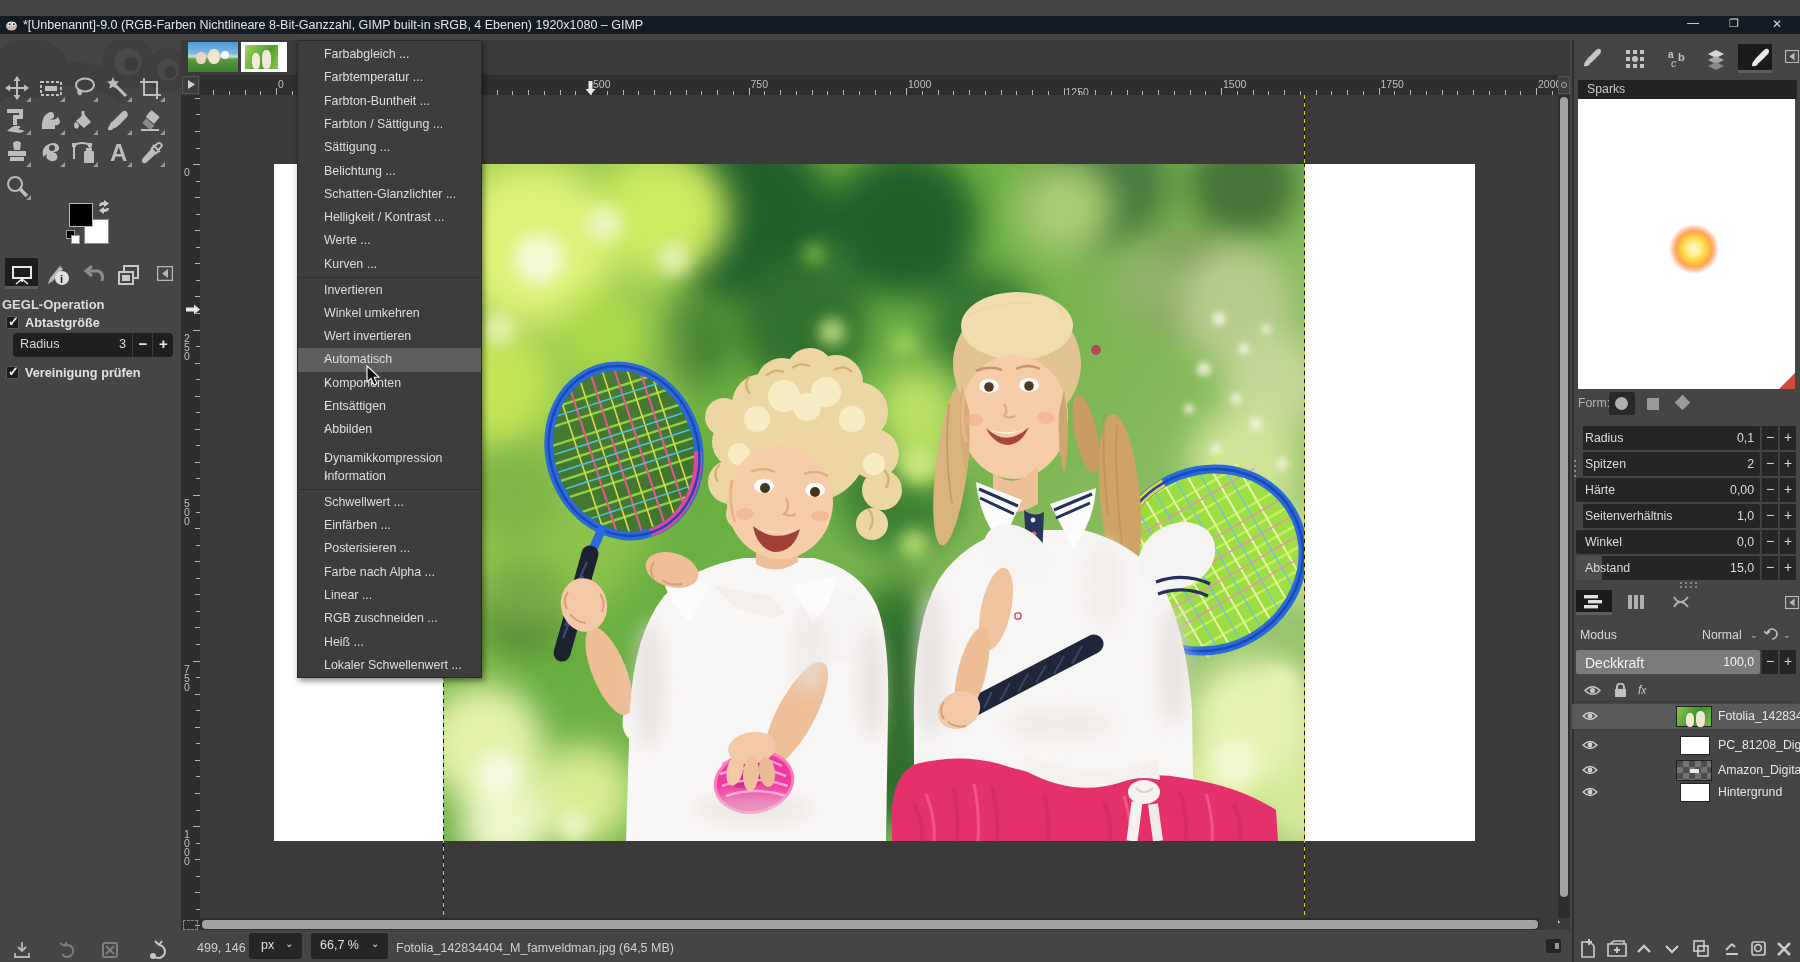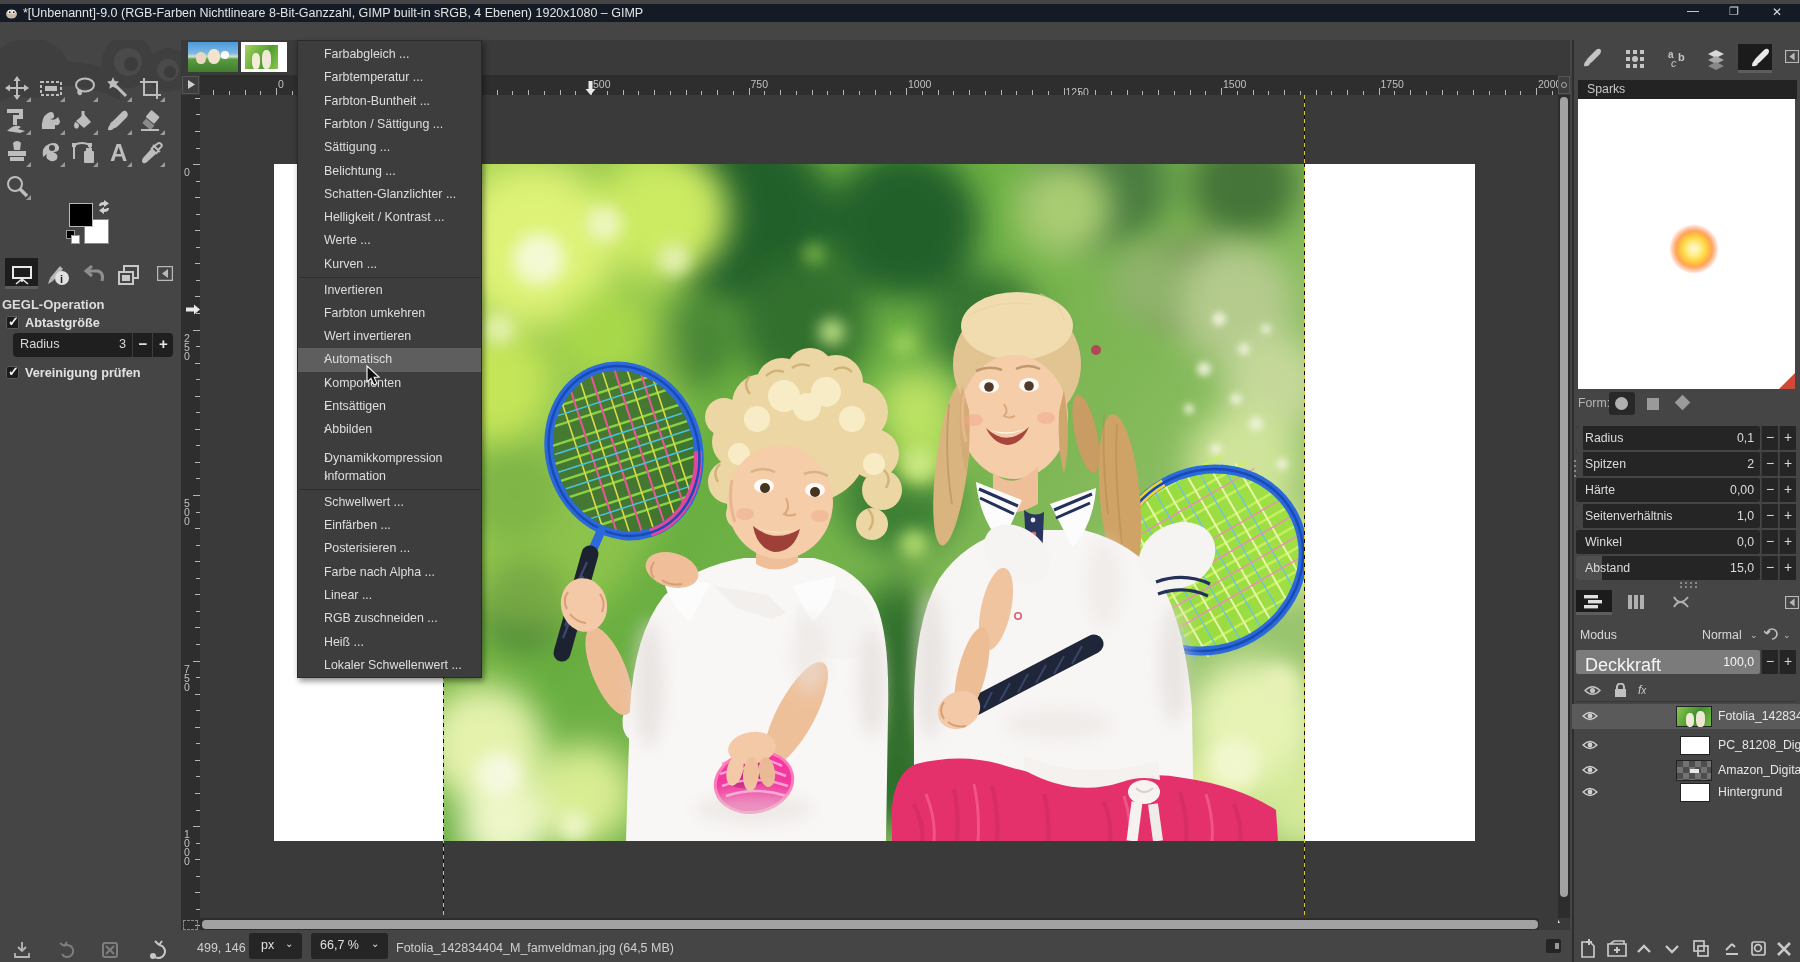--- a/index.html
+++ b/index.html
@@ -2,21 +2,21 @@
 <html><head>
 <meta charset="utf-8">
 <style>
   * { margin:0; padding:0; box-sizing:border-box; }
   html,body { width:1800px; height:962px; overflow:hidden; background:#454545;
     font-family:"Liberation Sans", sans-serif; }
   .abs { position:absolute; }
   svg text { font-family:"Liberation Sans", sans-serif; }
   #stage { position:relative; width:1800px; height:962px; overflow:hidden; }
   
-  #titlebar { left:0; top:4px; width:1800px; height:18px; background:#141b24; color:#e4e4e4;
+  #titlebar { left:0; top:16px; width:1800px; height:18px; background:#141b24; color:#e4e4e4;
     font-size:12.5px; }
   #titletext { left:23px; top:2px; }
   .winbtn { top:1px; color:#dcdcdc; font-size:12px; }
   
   #menubar { left:0; top:18px; width:1800px; height:22px; background:#232323; color:#d4d4d4;
     font-size:12.7px; }
   .mitem { position:absolute; top:3px; }
   #farben-active { left:296px; top:0px; width:48px; height:22px; background:#0f0f0f; }
   
   #leftpanel { left:0; top:40px; width:181px; height:922px; background:#454545; }
@@ -906,21 +906,21 @@
 
     <div class="abs" style="left:8px;top:588px;color:#d8d8d8;font-size:12.3px">Modus</div>
     <div class="abs" style="left:130px;top:588px;color:#d8d8d8;font-size:12.3px">Normal</div>
     <div class="abs" style="left:178px;top:590px;color:#c0c0c0;font-size:9px">⌄</div>
     <svg class="abs" style="left:192px;top:586px" width="16" height="16" viewBox="0 0 16 16">
       <path d="M3,8 A5,5 0 1 1 8,13 M3,8 L0,5 M3,8 L6,5" stroke="#c0c0c0" stroke-width="1.6" fill="none"></path>
     </svg>
     <div class="abs" style="left:211px;top:590px;color:#c0c0c0;font-size:9px">⌄</div>
 
     <div class="abs" style="left:4px;top:610px;width:184px;height:24px;background:#7b7b7b;border-radius:2px">
-      <span style="position:absolute;left:9px;top:5px;color:#f4f4f4;font-size:18px">Deckkraft</span>
+      <span style="position:absolute;left:9px;top:5px;color:#f4f4f4;font-size:14px">Deckkraft</span>
       <span style="position:absolute;right:6px;top:5px;color:#f4f4f4;font-size:12.3px">100,0</span>
     </div>
     <div class="abs sbtn" style="left:189px;top:610px">−</div>
     <div class="abs sbtn" style="left:207px;top:610px">+</div>
 
     <div class="abs" style="left:4px;top:640px;width:221px;height:22px;border-bottom:1px solid #383838">
       <svg class="abs" style="left:8px;top:4px" width="17" height="13" viewBox="0 0 17 13">
         <path d="M1,6.5 Q8.5,-1 16,6.5 Q8.5,14 1,6.5 Z" fill="none" stroke="#c0c0c0" stroke-width="1.5"></path>
         <circle cx="8.5" cy="6.5" r="2.6" fill="#c0c0c0"></circle>
       </svg>
@@ -1017,21 +1017,21 @@
         <span>Werte ...</span>
       </div>
       <div class="menuitem" style="top:211.70000000000005px">
         <span>Kurven ...</span>
       </div>
       <div class="msep" style="top:235.50000000000006px"></div>
       <div class="menuitem" style="top:237.50000000000006px">
         <span>Invertieren</span>
       </div>
       <div class="menuitem" style="top:260.80000000000007px">
-        <span>Farbton umkehren</span>
+        <span>Winkel umkehren</span>
       </div>
       <div class="menuitem" style="top:284.1000000000001px">
         <span>Wert invertieren</span>
       </div>
       <div class="menuitem hl" style="top:307.4000000000001px">
         <span>Automatisch</span>
         <span class="arrow">›</span>
       </div>
       <div class="menuitem" style="top:330.7000000000001px">
         <span>Komponenten</span>

